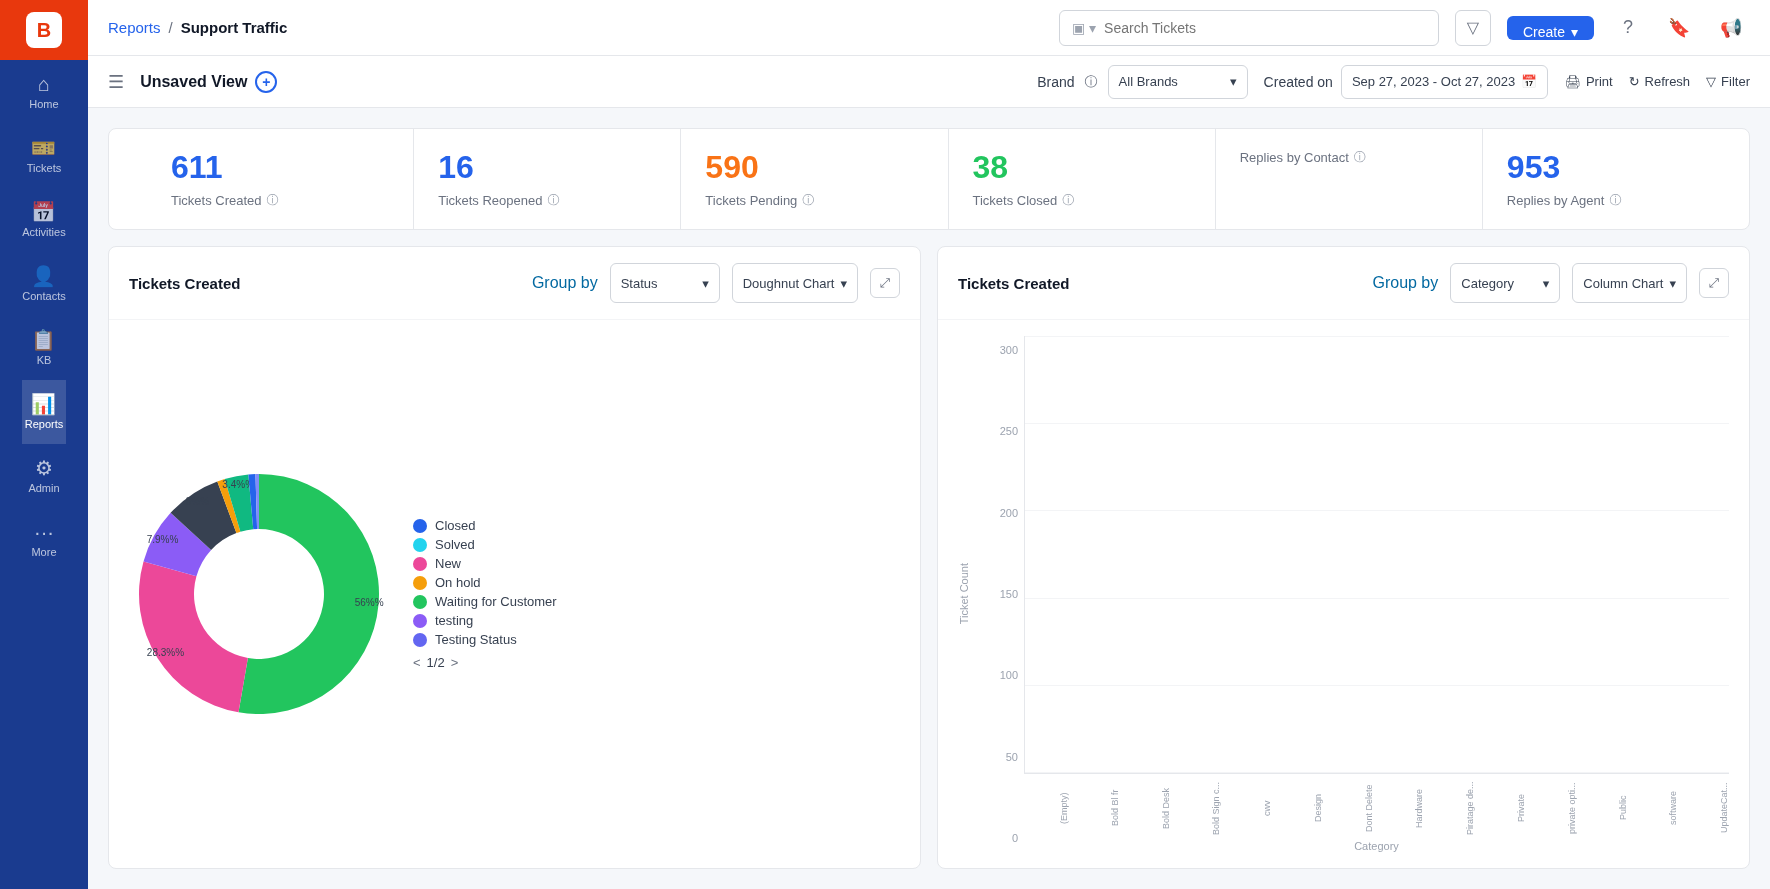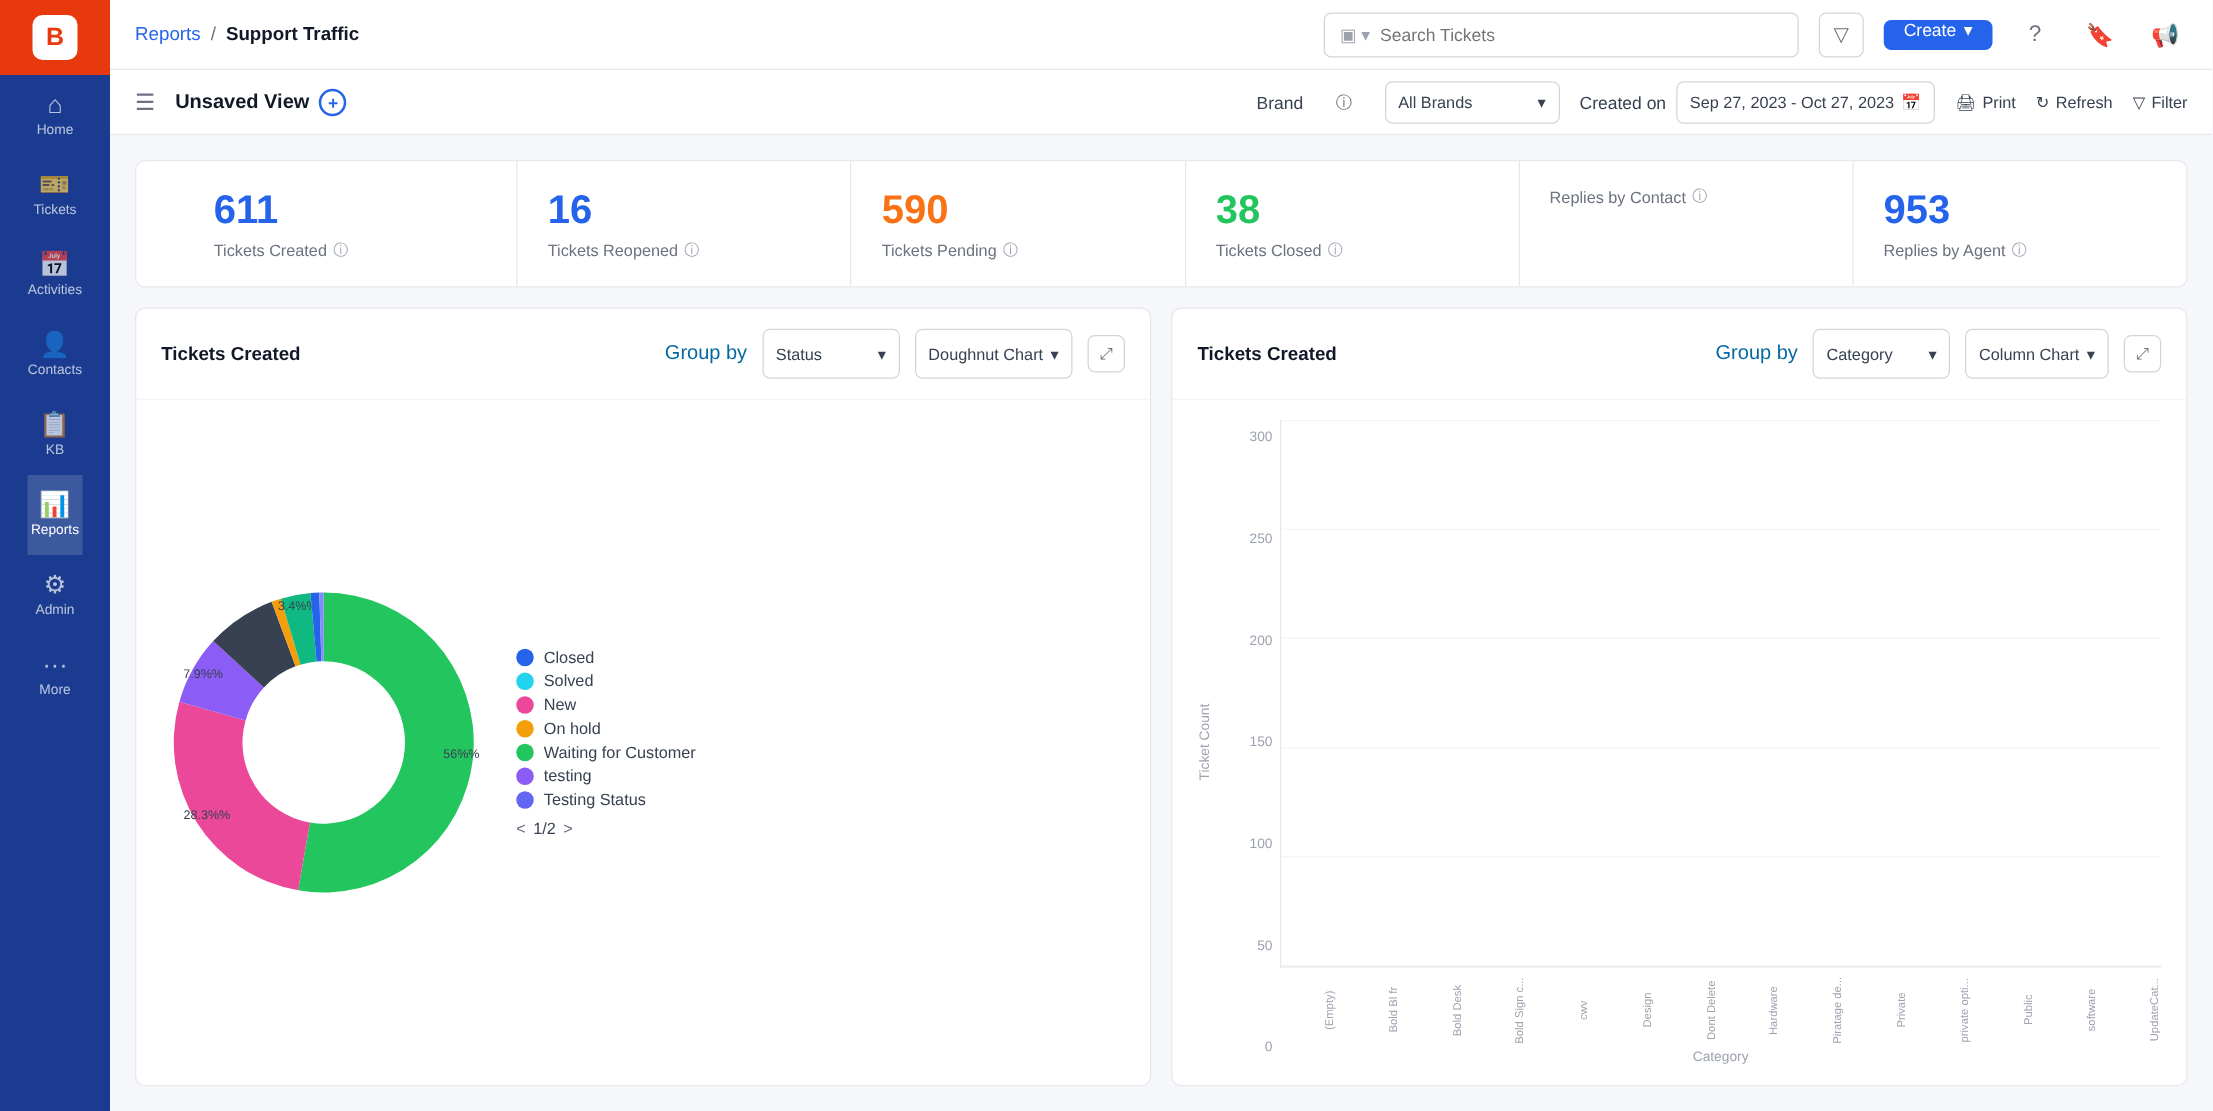--- a/index.html
+++ b/index.html
@@ -98,21 +98,21 @@
     .create-btn {
       background: #2563eb;
       color: white;
       border: none;
       border-radius: 6px;
       padding: 0 16px;
       height: 24px;
       font-size: 14px;
       font-weight: 500;
       cursor: pointer;
-      display: flex; align-items: flex-start; gap: 6px;
+      display: flex; align-items: flex-end; gap: 6px;
     }
     .topnav-icon {
       width: 36px; height: 36px;
       display: flex; align-items: center; justify-content: center;
       cursor: pointer; color: #6b7280; font-size: 18px;
     }
 
     
     .toolbar {
       background: white;
@@ -126,21 +126,21 @@
     .hamburger { color: #6b7280; font-size: 18px; cursor: pointer; }
     .view-title { font-size: 16px; font-weight: 600; color: #111827; display: flex; align-items: center; gap: 8px; }
     .add-icon {
       width: 22px; height: 22px;
       border: 2px solid #2563eb;
       border-radius: 50%;
       display: flex; align-items: center; justify-content: center;
       color: #2563eb; font-size: 14px; cursor: pointer;
     }
     .toolbar-spacer { flex: 1; }
-    .brand-section { display: flex; align-items: center; gap: 26px; font-size: 14px; color: #374151; }
+    .brand-section { display: flex; align-items: center; gap: 10px; font-size: 14px; color: #374151; }
     .brand-info { color: #6b7280; font-size: 13px; }
     .brand-select {
       border: 1px solid #d1d5db;
       border-radius: 6px;
       padding: 4px 10px;
       height: 34px;
       font-size: 13px;
       display: flex; align-items: center; gap: 6px;
       cursor: pointer; background: white; min-width: 140px; justify-content: space-between;
       color: #374151;

